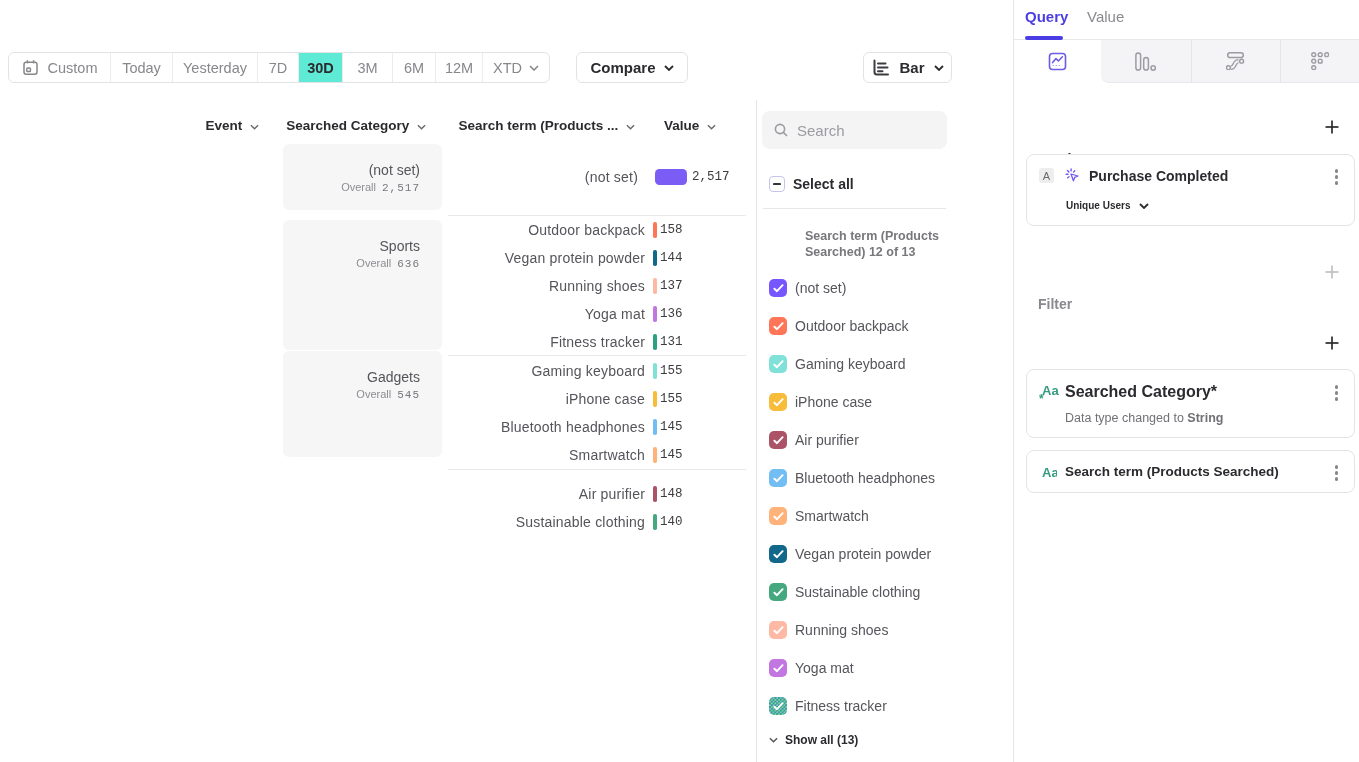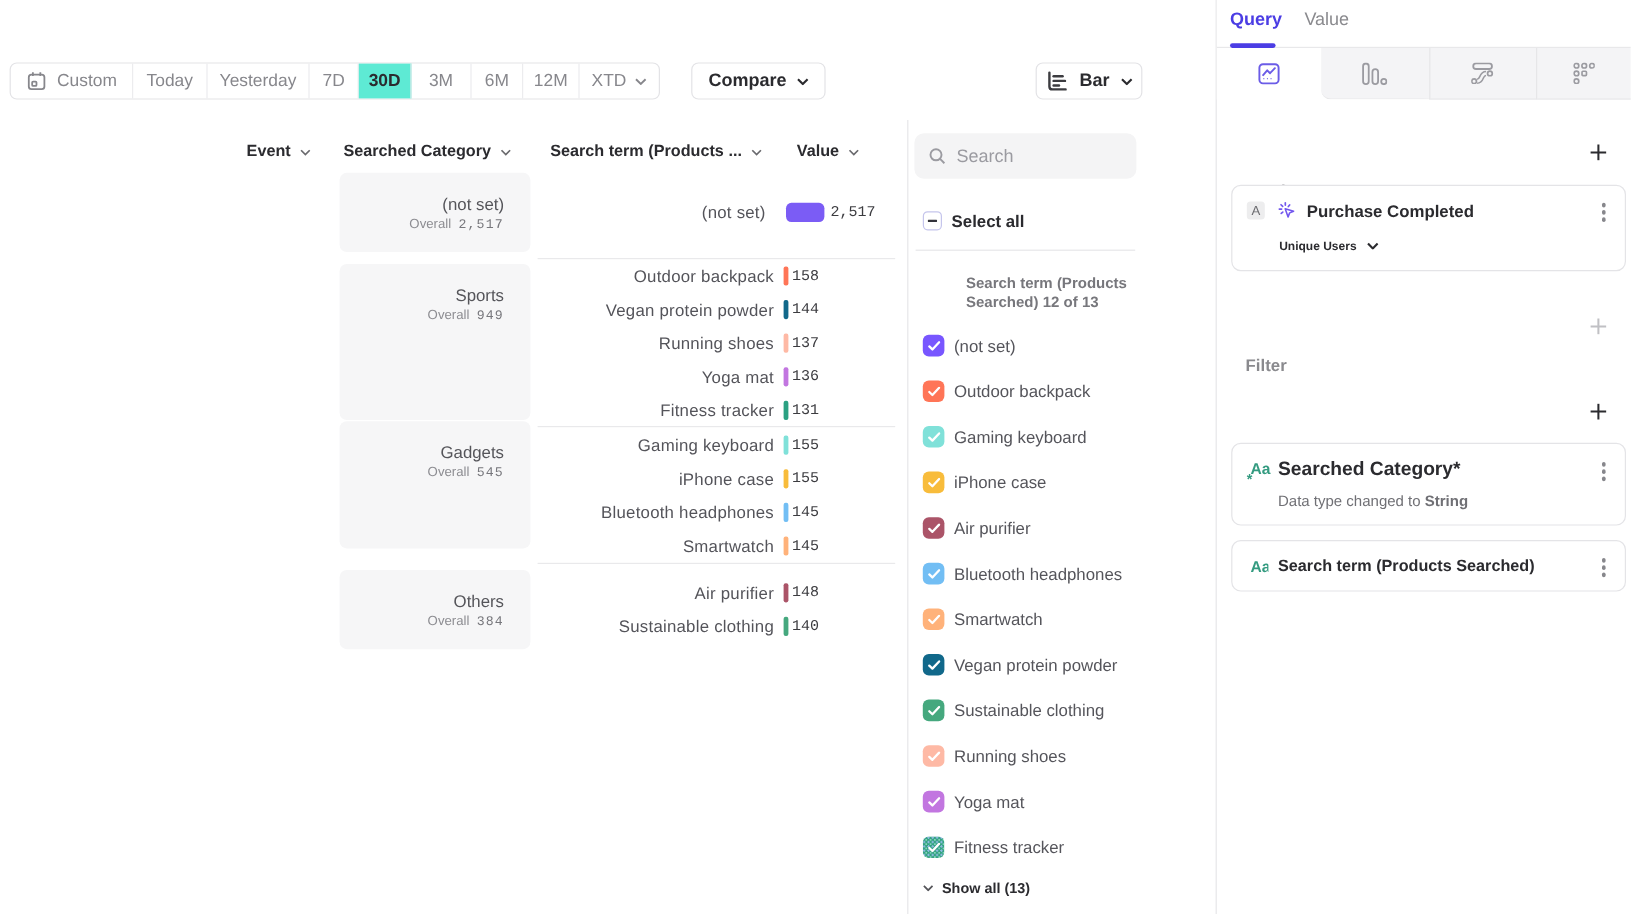--- a/index.html
+++ b/index.html
@@ -116,29 +116,25 @@
           <path d="M1 1 L5 5 L9 1"></path>
         </svg></span></div>
 
 
   <div class="graybox" style="left:283px; top:144px; width:159px; height:66px; padding:17px 22px 0 0;">
     <div class="gb-label">(not set)</div>
     <div class="gb-sub">Overall<span class="num">2,517</span></div>
   </div>
   <div class="graybox" style="left:283px; top:220px; width:159px; height:130px; padding:17px 22px 0 0;text-align:right;">
     <div class="gb-label">Sports</div>
-    <div class="gb-sub">Overall<span class="num">949</span></div>
+    <div class="gb-sub">Overall<span class="num">636</span></div>
   </div>
   <div class="graybox" style="left:283px; top:351px; width:159px; height:106px; padding:17px 22px 0 0;">
     <div class="gb-label">Gadgets</div>
     <div class="gb-sub">Overall<span class="num">545</span></div>
-  </div>
-  <div class="graybox" style="left:283px; top:475px; width:159px; height:66px; padding:17px 22px 0 0;">
-    <div class="gb-label">Others</div>
-    <div class="gb-sub">Overall<span class="num">384</span></div>
   </div>
 
   <div id="rows">
       <div class="trow" style="top:163px; left:0; width:645px;">
         <span class="lbl" style="right:7px;">(not set)</span>
       </div>
       <div class="minibar" style="top:169px; left:655px; width:32px; height:16px; border-radius:4.5px; background:#7b5cf5;"></div>
       <div class="mval" style="top:170px; left:692px;">2,517</div>
       <div class="trow" style="top:216px; left:0; width:645px;">
         <span class="lbl" style="right:0px;">Outdoor backpack</span>

